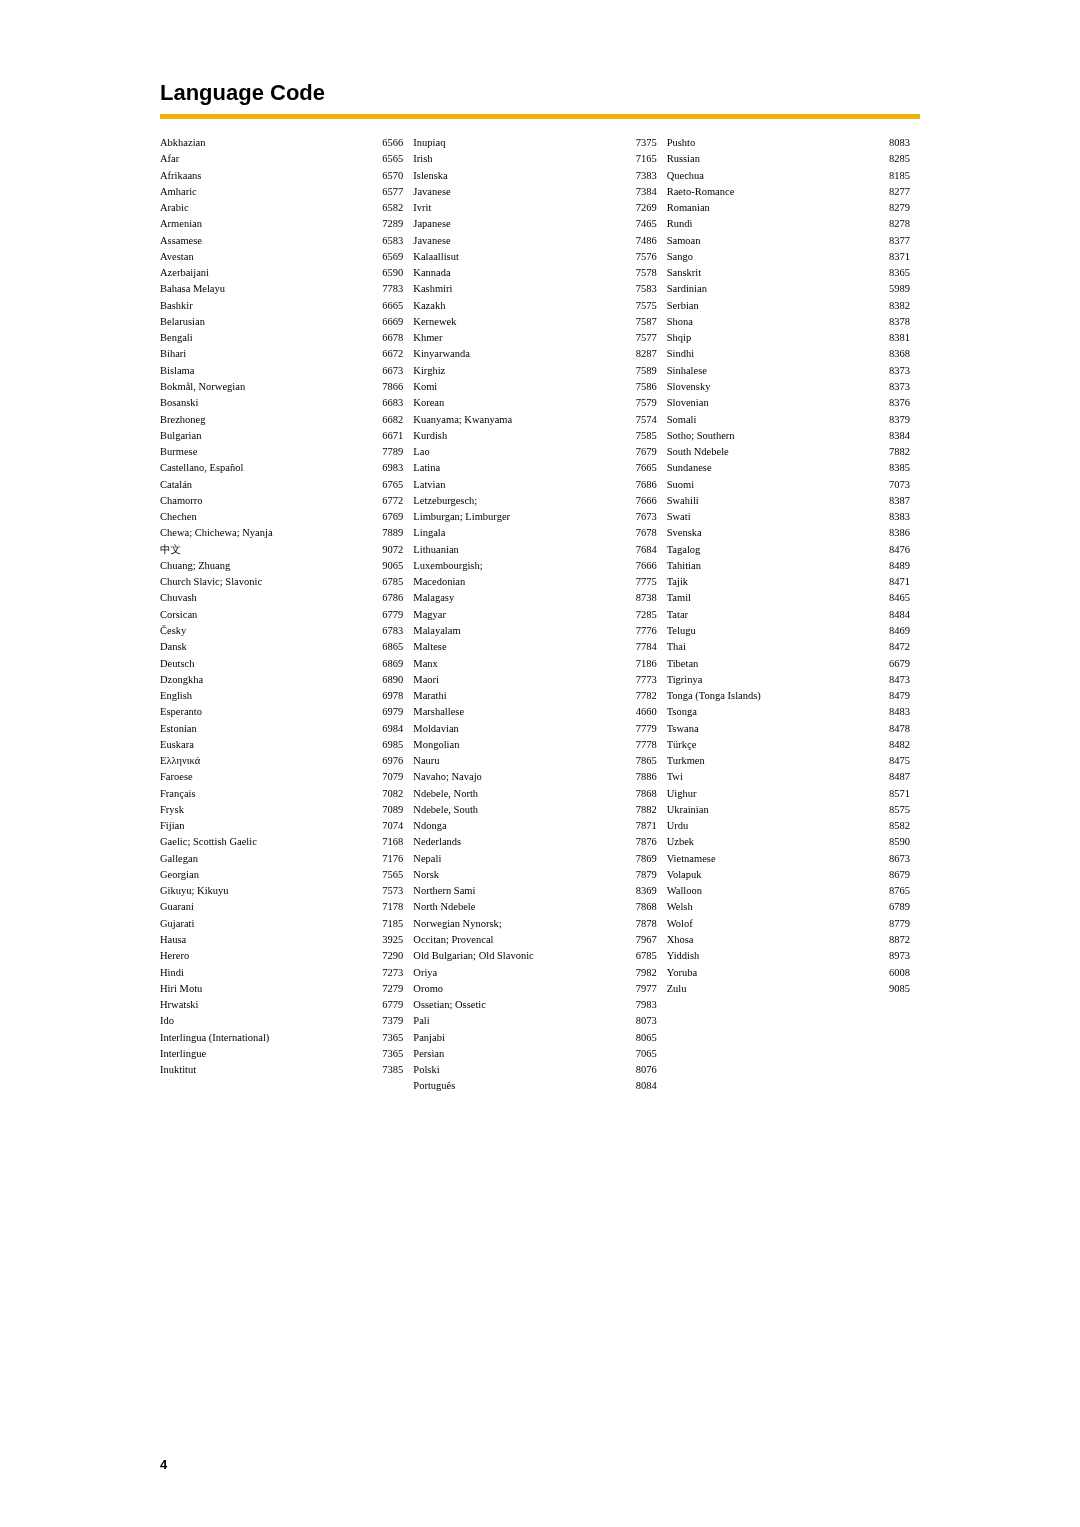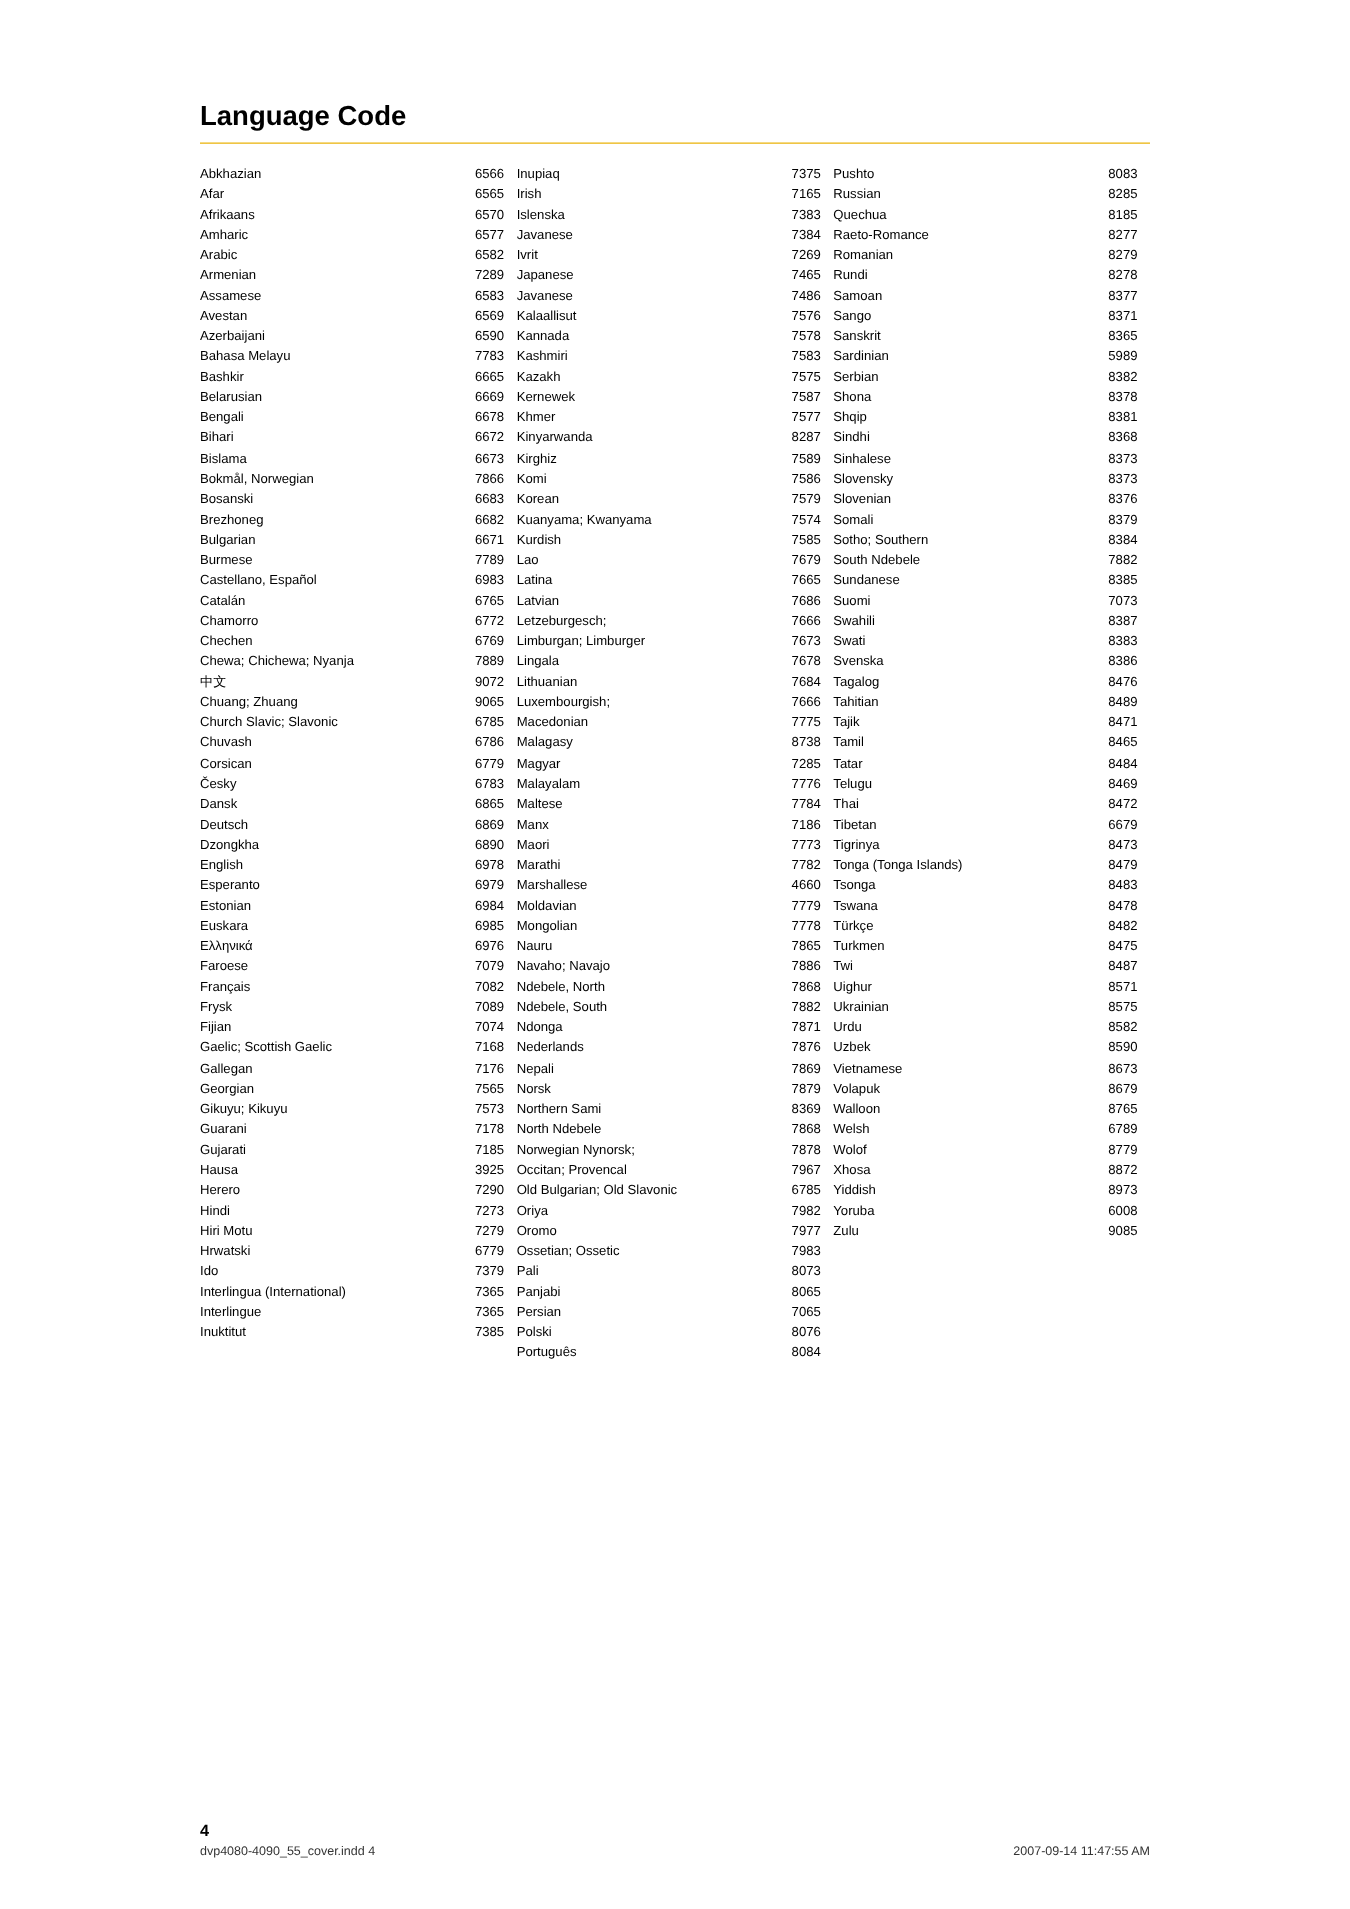--- a/index.html
+++ b/index.html
@@ -13,31 +13,32 @@
       width: 1080px;
       min-height: 1527px;
       background: #ffffff;
       position: relative;
       padding: 80px 160px 80px 160px;
     }
     .page-title {
       font-size: 22px;
       font-weight: bold;
       margin-bottom: 16px;
-      border-bottom: 1px solid #eab308;
+      border-bottom: 5px solid #eab308;
       padding-bottom: 8px;
     }
     .columns-container {
       display: flex;
       gap: 0;
       width: 100%;
     }
     .column {
       flex: 1;
       padding-right: 10px;
+      font-family: Liberation Serif, serif;
     }
     .lang-entry {
       display: flex;
       justify-content: space-between;
       line-height: 1.55;
       font-size: 10.5px;
     }
     .lang-name {
       flex: 1;
       padding-right: 4px;
@@ -758,17 +759,13 @@
         </div>
         <div class="lang-entry">
           <span class="lang-name">Zulu</span>
           <span class="lang-code">9085</span>
         </div>
       </div>
   </div>
 
   <div class="page-number">4</div>
 
-  <div class="footer">
-    <span>dvp4080-4090_55_cover.indd 4</span>
-    <span>2007-09-14  11:47:55 AM</span>
-  </div>
 </div>
 
 </body></html>

